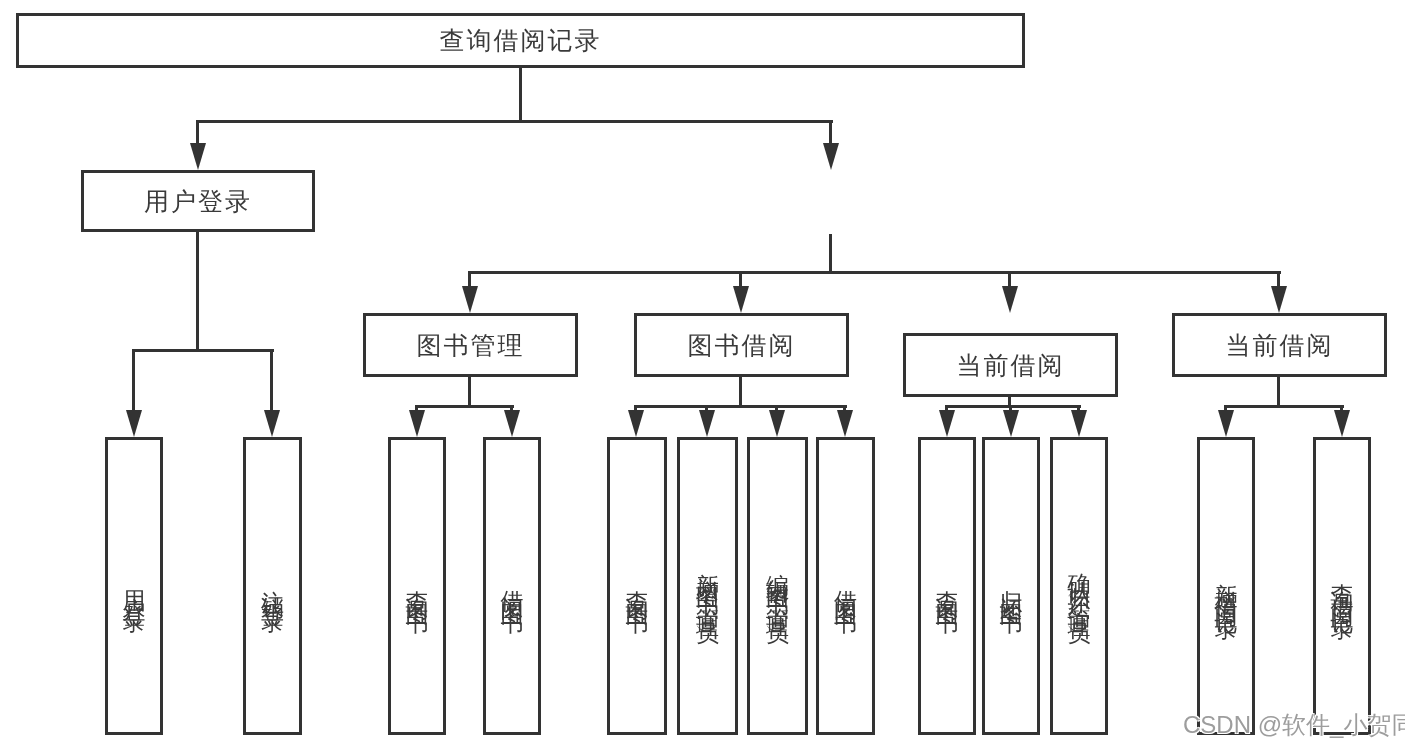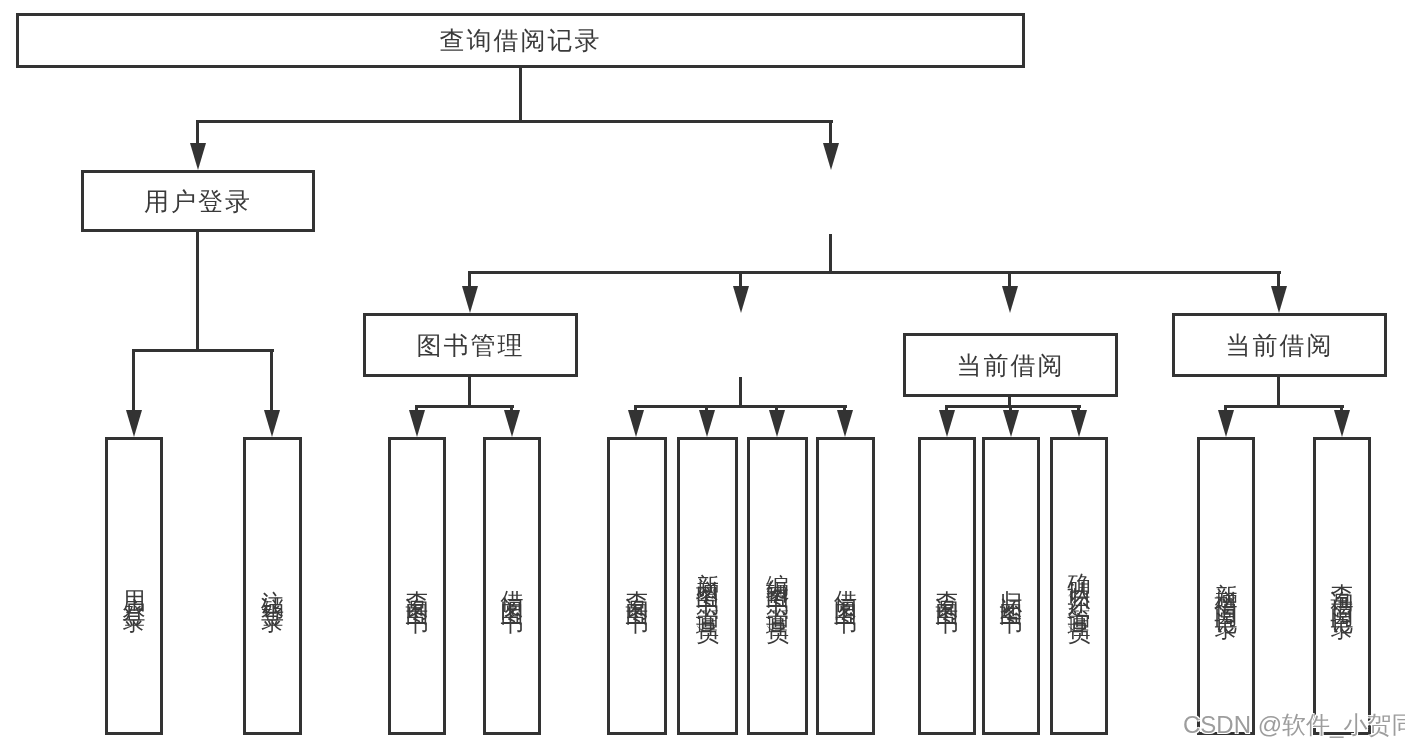--- a/index.html
+++ b/index.html
@@ -133,20 +133,23 @@
     <span>查询借阅记录</span>
   </div>
 
   <div class="node node-h" style="left:81px; top:170px; width:234px; height:62px;">
     <span>用户登录</span>
   </div>
 
   <div class="node node-h" style="left:363px; top:313px; width:215px; height:64px;">
     <span>图书管理</span>
   </div>
+  <div class="node node-h" style="left:634px; top:313px; width:215px; height:64px;">
+    <span>图书借阅</span>
+  </div>
   <div class="node node-h" style="left:903px; top:313px; width:215px; height:64px;margin-top:20px;">
     <span>当前借阅</span>
   </div>
   <div class="node node-h" style="left:1172px; top:313px; width:215px; height:64px;">
     <span>当前借阅</span>
   </div>
 
   <div class="node node-v" style="left:105px; top:437px; width:58px; height:298px;">
     <span class="vtext">用户登录</span>
   </div>

